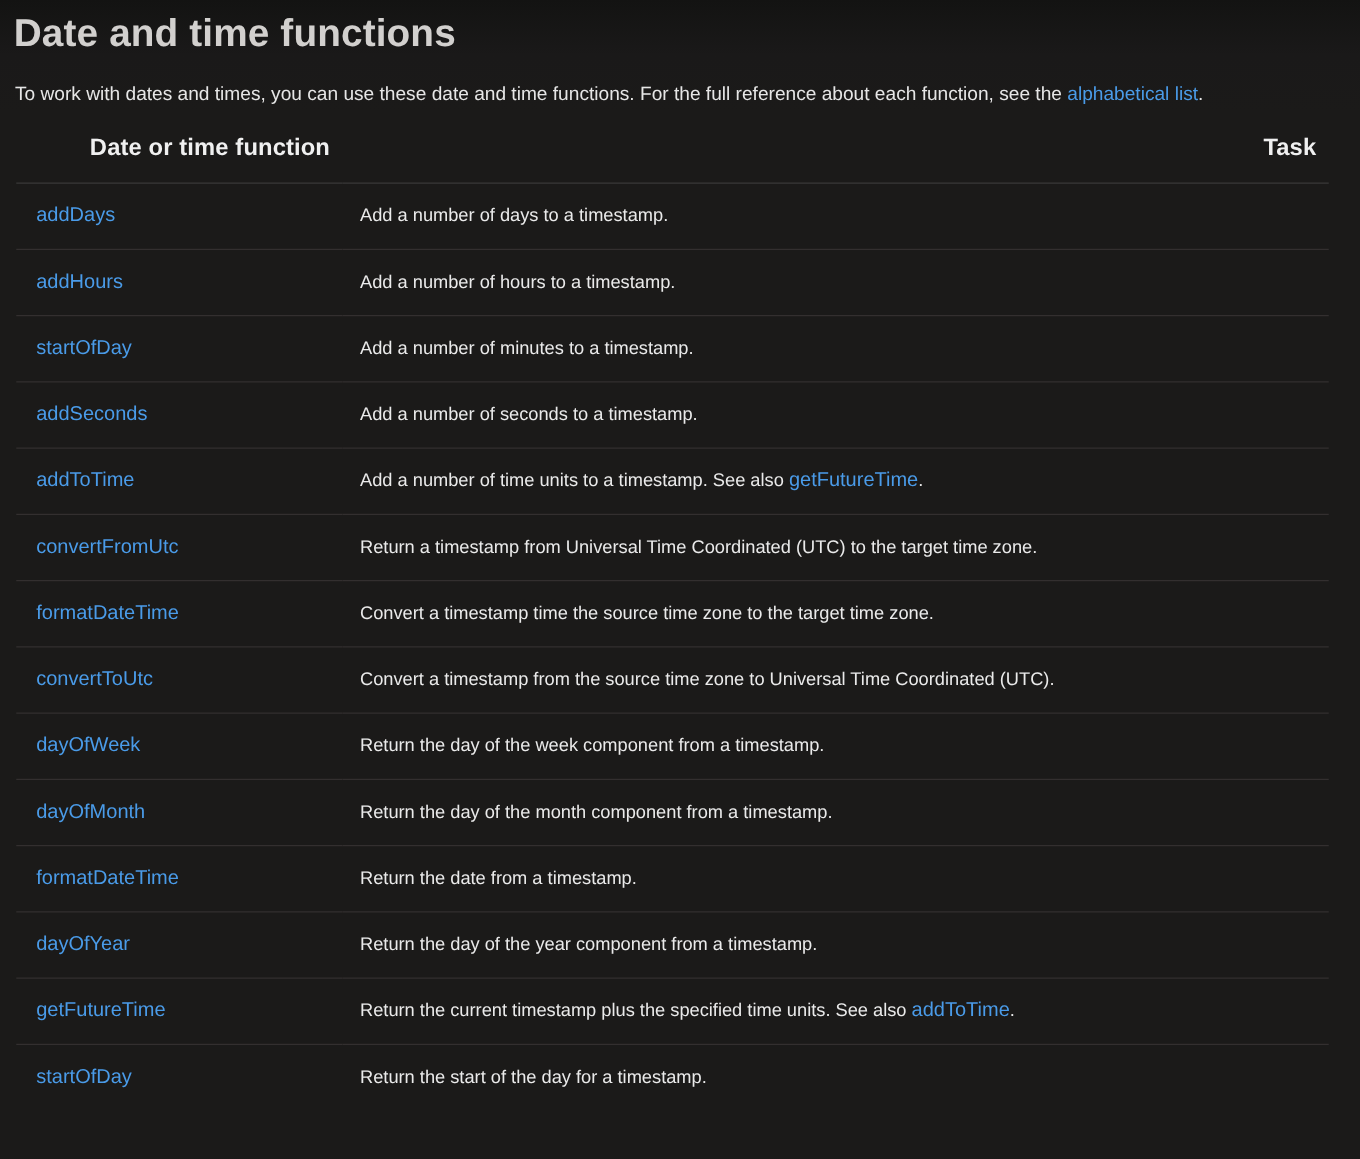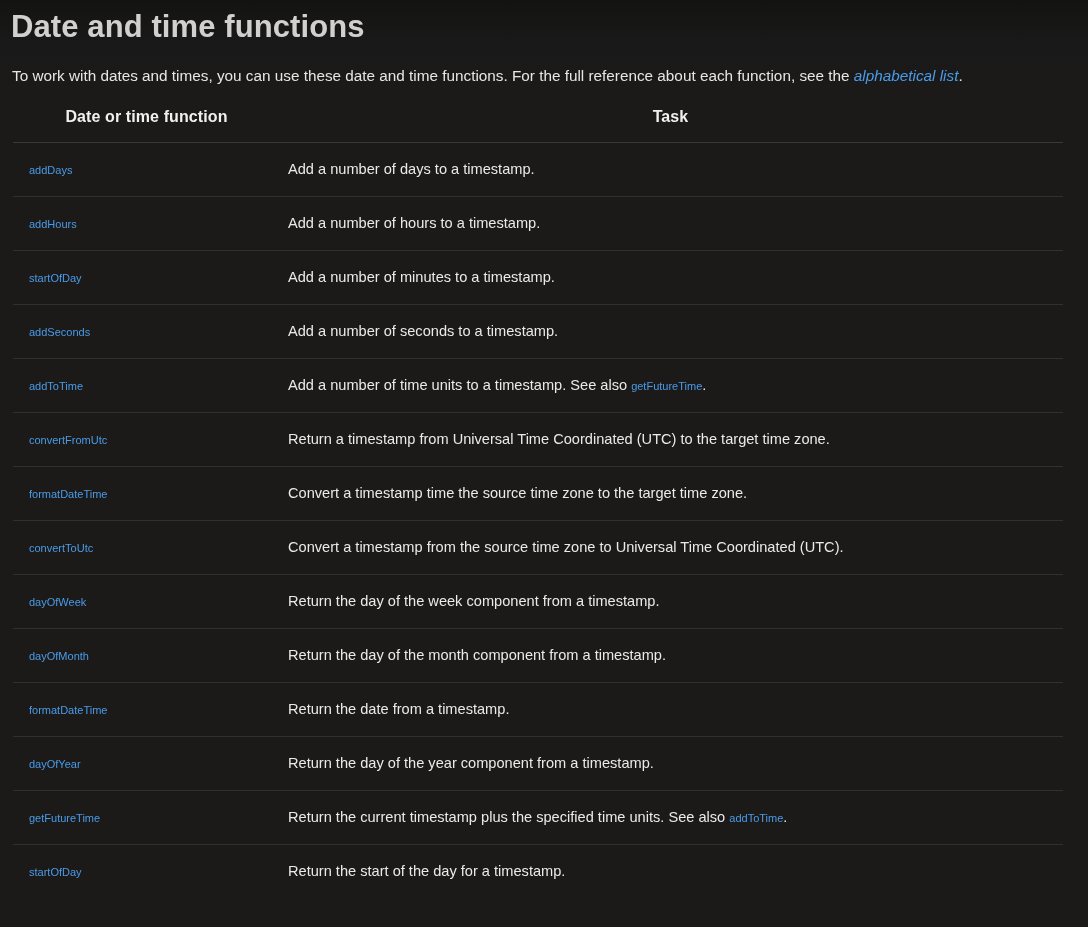--- a/index.html
+++ b/index.html
@@ -44,40 +44,39 @@
     font-size: 15.3px;
     line-height: 28px;
     color: #e6e6e6;
     max-width: 1000px;
   }
 
   a.link {
     color: #4a9be8;
     text-decoration: none;
     cursor: pointer;
-    font-style: italic;
   }
 
   
   .table-wrap {
     padding: 18px 25px 0 13px;
   }
   table.fn-table {
     width: 1050px;
     border-collapse: collapse;
     table-layout: fixed;
     font-size: 14.6px;
   }
   table.fn-table col.col-fn  { width: 261px; }
   table.fn-table col.col-task { width: 789px; }
 
   table.fn-table thead th {
-    text-align: center;
+    text-align: right;
     font-weight: 700;
-    font-size: 16px;
+    font-size: 19px;
     color: #f0f0f0;
     padding: 0 10px 16px 16px;
     border-bottom: 1px solid #3a3938;
     vertical-align: bottom;
     letter-spacing: 0.1px;
   }
   table.fn-table thead th.th-task {
     padding-left: 14px;
   }
 
@@ -94,21 +93,21 @@
     color: #eaeaea;
     white-space: nowrap;
   }
   table.fn-table tbody tr:last-child td {
     border-bottom: none;
   }
   .fn-link {
     color: #4a9be8;
     text-decoration: none;
     cursor: pointer;
-    font-size: 11px;
+    font-size: 16px;
   }
 </style>
 </head>
 <body>
 
 <div class="page">
 
   <h1 class="page-title">Date and time functions</h1>
 
   <p class="intro"><span>To work with dates and times, you can use these date and time functions. For the full reference about each function, see the </span><a class="link">alphabetical list</a><span>.</span></p>

